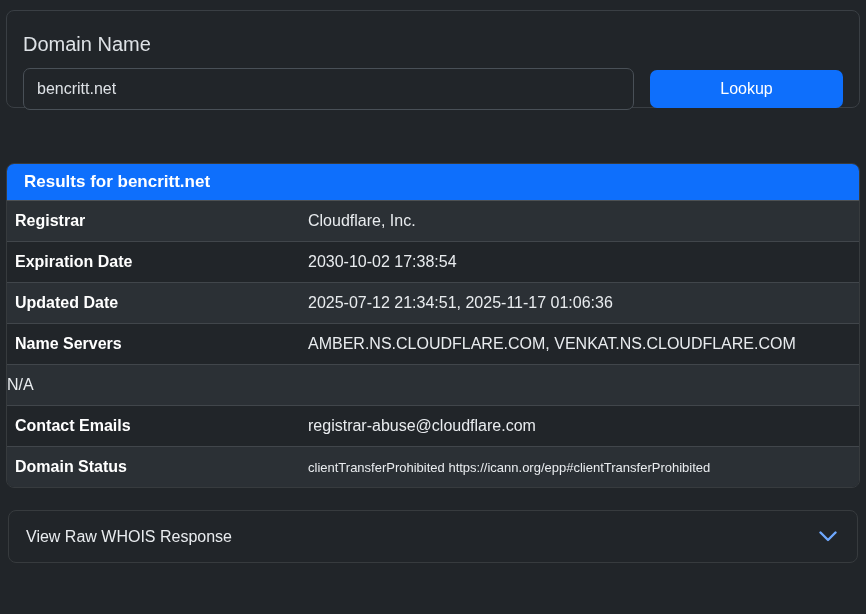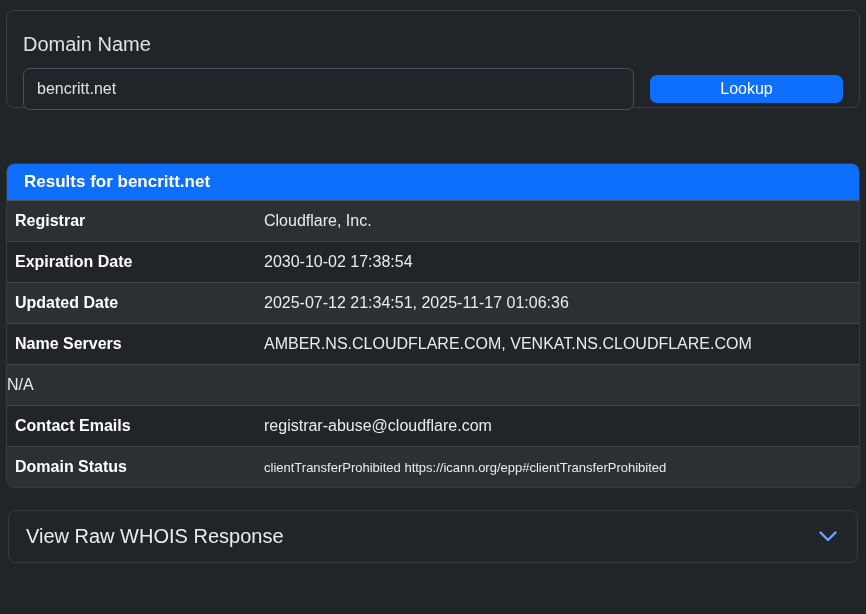--- a/index.html
+++ b/index.html
@@ -32,21 +32,21 @@
     background:#212529;
     border:1px solid #495057;
     border-radius:7px;
     color:#dee2e6;
     font-size:16px;
     padding:0 13px;
     outline:none;
   }
   .lookup-button {
     width:193px;
-    height:28px;
+    height:38px;
     background:#0e6ffc;
     border:none;
     border-radius:7px;
     color:#ffffff;
     font-size:16px;
     cursor:pointer;
   }
 
   
   .results-card {
@@ -68,20 +68,21 @@
     font-size:17px;
     font-weight:bold;
   }
   .results-table { width:100%; }
   .table-row {
     display:flex;
     align-items:center;
     height:41px;
     border-top:1px solid #41464b;
     background:#212529;
+    gap:44px;
   }
   .table-row:nth-child(odd) { background:#2b3035; }
   .table-row:first-child { border-top:1px solid #4d5154; }
   .row-label {
     width:257px;
     padding-left:8px;
     color:#ffffff;
     font-weight:bold;
     font-size:16px;
     flex-shrink:0;
@@ -100,21 +101,21 @@
     border:1px solid #373b3e;
     border-radius:8px;
     background:#212529;
     display:flex;
     align-items:center;
     padding:0 20px 0 17px;
     cursor:pointer;
   }
   .accordion-label {
     color:#e9ecef;
-    font-size:20px;
+    font-size:16px;
   }
   .chevron-icon {
     margin-left:auto;
     display:flex;
     align-items:center;
   }
 </style>
 </head>
 <body>
 

